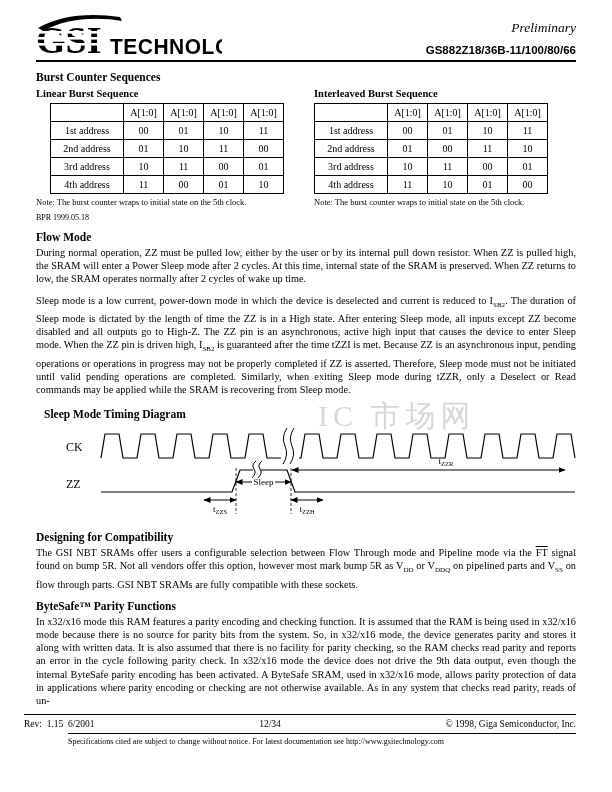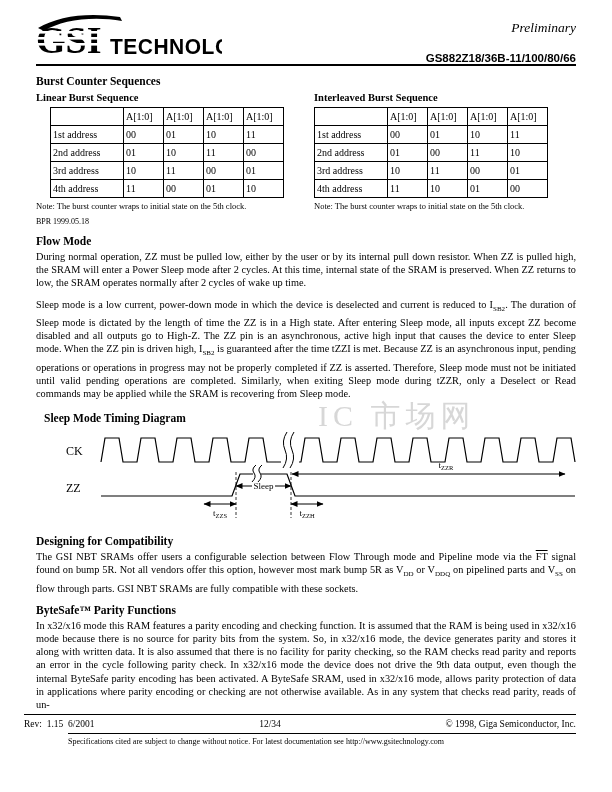--- a/index.html
+++ b/index.html
@@ -9,33 +9,33 @@
     font-family:"Liberation Serif", serif;
     overflow:hidden;
   }
   .content { position:relative; z-index:1; padding:14px 36px 0 36px; }
 
   
   .hdr { display:flex; justify-content:space-between; align-items:flex-start;
          border-bottom:2px solid #000; padding-bottom:0; }
   .hdr-right { text-align:right; padding-top:6px; }
   .preliminary { font-style:italic; font-size:13.5px; }
-  .part-number { font-family:"Liberation Sans", sans-serif; font-weight:bold; font-size:11.5px; margin-top:16px; }
+  .part-number { font-family:"Liberation Sans", sans-serif; font-weight:bold; font-size:11.5px; margin-top:8px; }
 
   
   .sec-title  { font-weight:bold; font-size:11.5px; margin:9px 0 3px 0; }
   .sub-title  { font-weight:bold; font-size:10.5px; margin:2px 0 4px 0; }
 
   
   .burst-row { display:flex; justify-content:space-between; }
   .burst-col { width:262px; }
   .burst-col.left table { margin-left:14px; }
   table.burst { border-collapse:collapse; font-size:10px; }
   table.burst th, table.burst td {
-    border:1px solid #000; width:35px; height:17px; text-align:left;
+    border:1px solid #000; width:35px; height:17px; text-align:center;
     font-weight:normal; padding:0 2px;
   }
   table.burst .lab { width:68px; }
   .tbl-note { font-size:8.5px; margin-top:3px; }
   .bpr { text-align:left; font-size:8px; margin:6px 0 2px 0; }
 
   
   .body-p { font-size:10.3px; line-height:13.2px; text-align:justify; margin:0 0 4px 0; }
   .body-p + .body-p { margin-top:8px; }
   sub { font-size:0.68em; }

